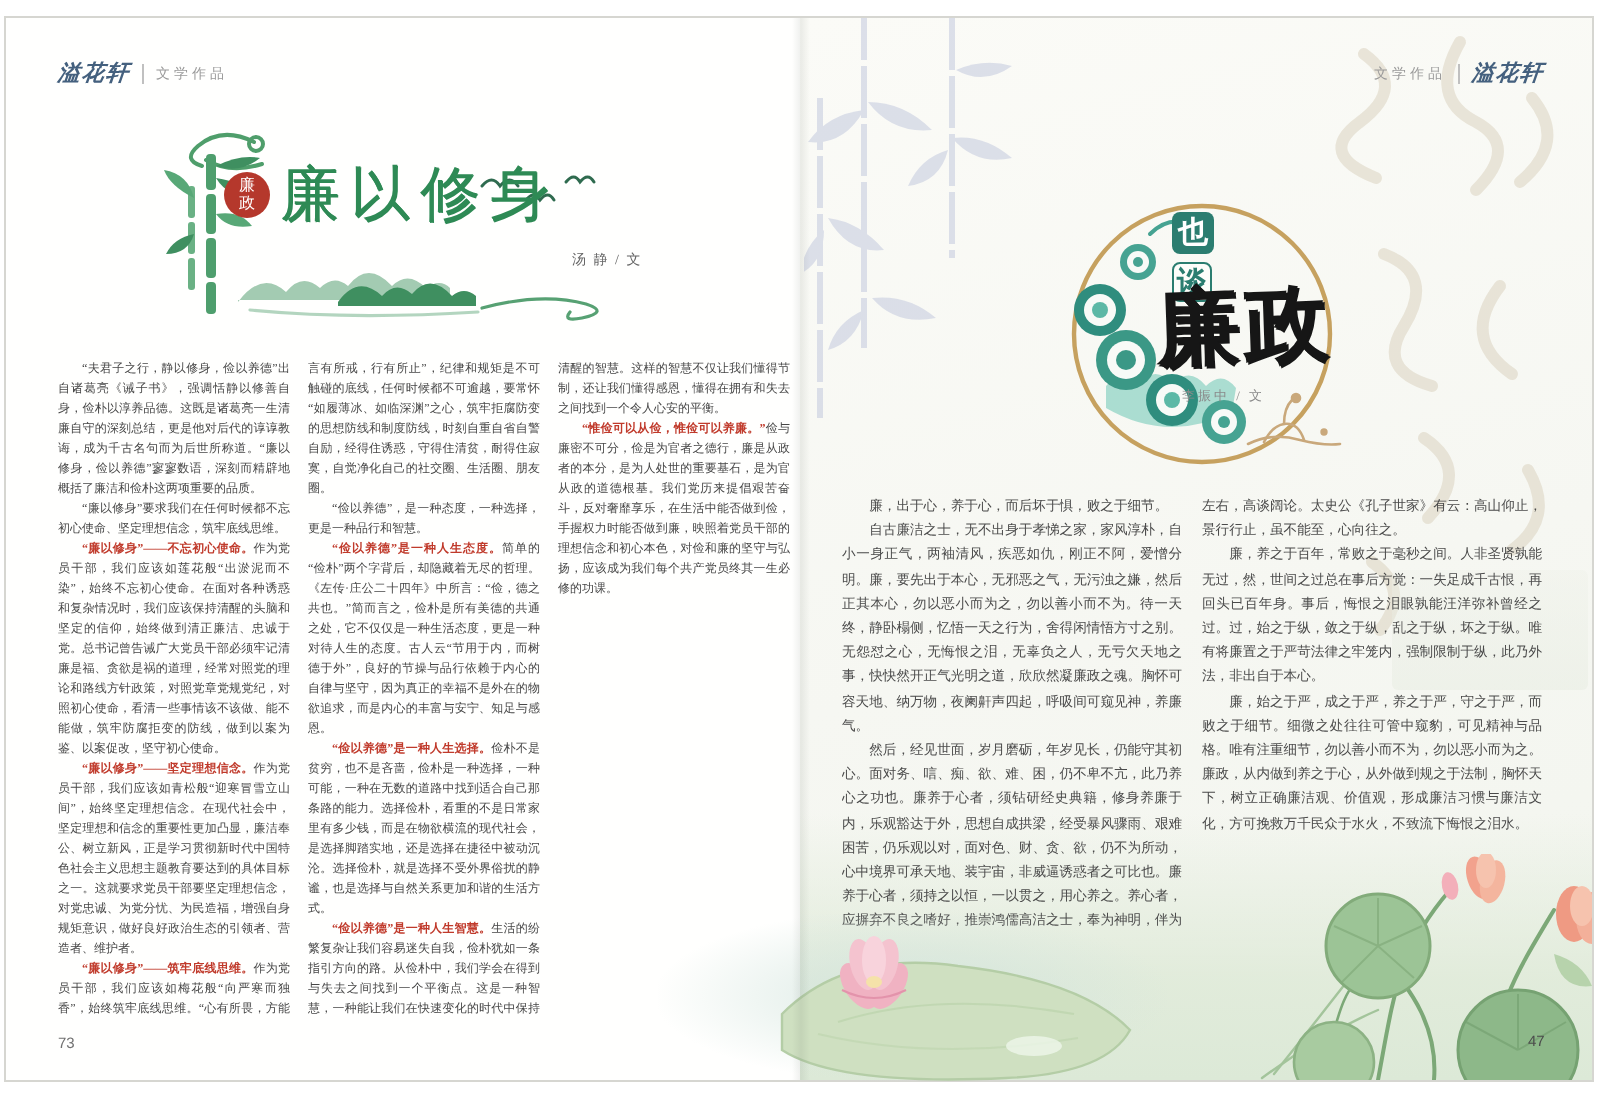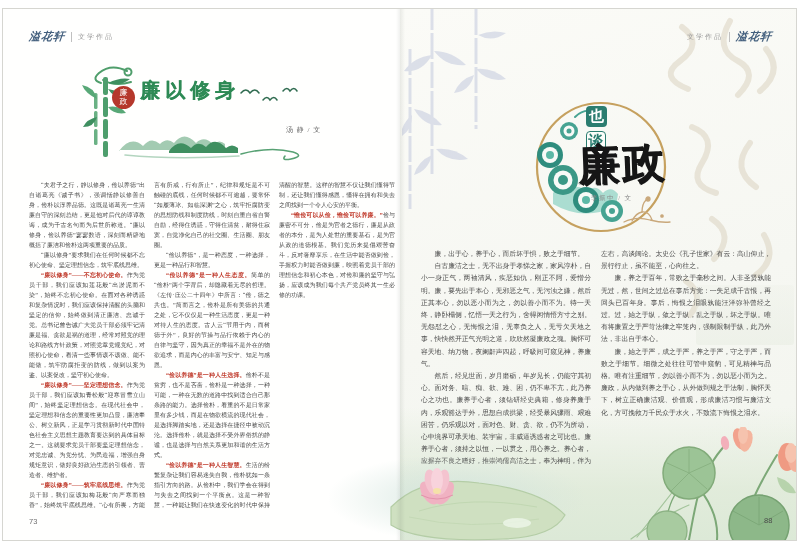--- a/index.html
+++ b/index.html
@@ -19,22 +19,22 @@
         letter-spacing:1px;transform:skewX(-6deg);}
   .hdr-div{width:1px;height:10px;background:#c0c0c0;}
   .section-label{font-size:7px;color:#9a9a9a;letter-spacing:2px;
         font-family:"Liberation Sans",sans-serif;}
   
   .title-deco{position:absolute;left:78px;top:50px;width:240px;height:105px;z-index:1;}
   .seal{position:absolute;left:110px;top:78px;width:21px;height:21px;border-radius:50%;
         background:#b5382c;color:#fff;display:flex;align-items:center;justify-content:center;
         z-index:3;box-shadow:0 0 0 1px #b5382c;}
   .seal-text{width:9px;font-size:8px;line-height:8.5px;word-break:break-all;text-align:center;}
-  .t-line{position:absolute;font-weight:700;color:#2e8a55;z-index:2;
-        font-size:20px;letter-spacing:5px;text-shadow:0.4px 0.4px 0 #2e8a55;}
+  .t-line{position:absolute;font-weight:400;color:#2e8a55;z-index:2;
+        font-size:30px;letter-spacing:5px;text-shadow:0.4px 0.4px 0 #2e8a55;}
   .t1{left:137px;top:68px;}
   .t2{left:183px;top:100px;}
   .author-left{position:absolute;left:270px;top:116px;font-size:7px;color:#666;
         letter-spacing:1px;z-index:2;padding-left:13px;}
   
   .cols{position:absolute;column-fill:auto;text-align:justify;color:#474747;z-index:2;
         overflow:hidden;}
   .cols p{margin:0;text-indent:2em;}
   .lead{color:#c03a2b;font-weight:bold;}
   .left-cols{left:26px;top:171px;width:366px;height:337px;
@@ -271,21 +271,21 @@
         </g>
         <g transform="translate(160,30)">
           <ellipse cx="0" cy="0" rx="9" ry="14" fill="#ef9a83"></ellipse>
           <ellipse cx="9" cy="2" rx="8" ry="13" fill="#f3b09a"></ellipse>
           <ellipse cx="4" cy="-4" rx="6" ry="10" fill="#f6c3ae"></ellipse>
         </g>
         <ellipse cx="98" cy="16" rx="4" ry="7" fill="#f3afba" transform="rotate(-12 98 16)"></ellipse>
       </g>
     </svg>
 
-    <div class="pagenum pn-right">88</div>
+    <div class="pagenum pn-right">47</div>
   </section>
 
   <div class="lotus-wash"></div>
   <svg class="lotus-center" viewBox="0 0 195 82">
     <path d="M12,48 q32,-32 88,-24 q62,7 86,32 q-12,22 -62,24 q-84,4 -112,-14 z" fill="#cfe0c1" stroke="#b4cda6" stroke-width="1.2"></path>
     <path d="M40,52 q50,-16 118,-4" stroke="#bdd4ae" stroke-width="1" fill="none" opacity=".8"></path>
     <path d="M30,58 q60,14 130,2" stroke="#bdd4ae" stroke-width="1" fill="none" opacity=".6"></path>
     <ellipse cx="138" cy="64" rx="14" ry="5" fill="#eef6ea" opacity=".8"></ellipse>
     <g transform="translate(58,24)">
       <ellipse cx="-12" cy="4" rx="7" ry="13" fill="#f0b2c2" transform="rotate(-34)"></ellipse>

